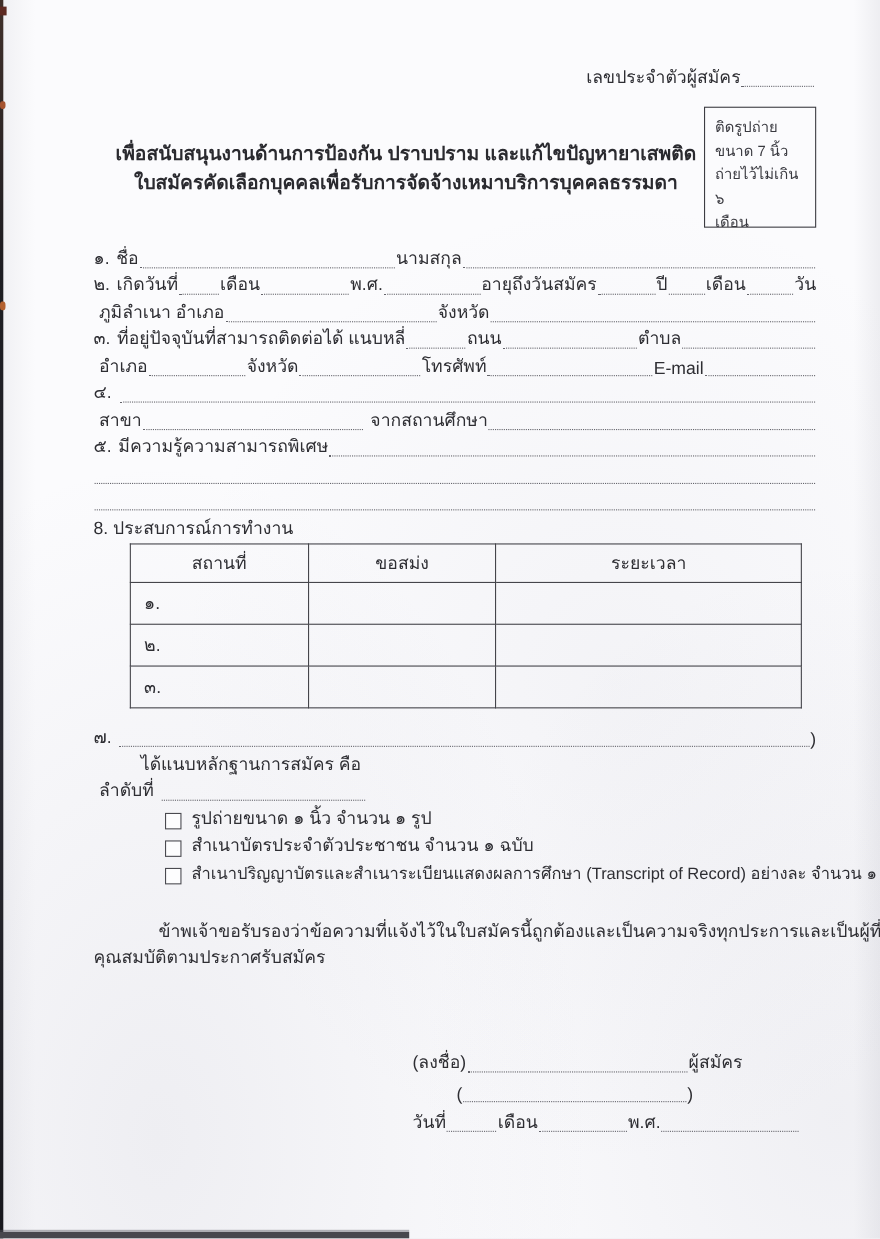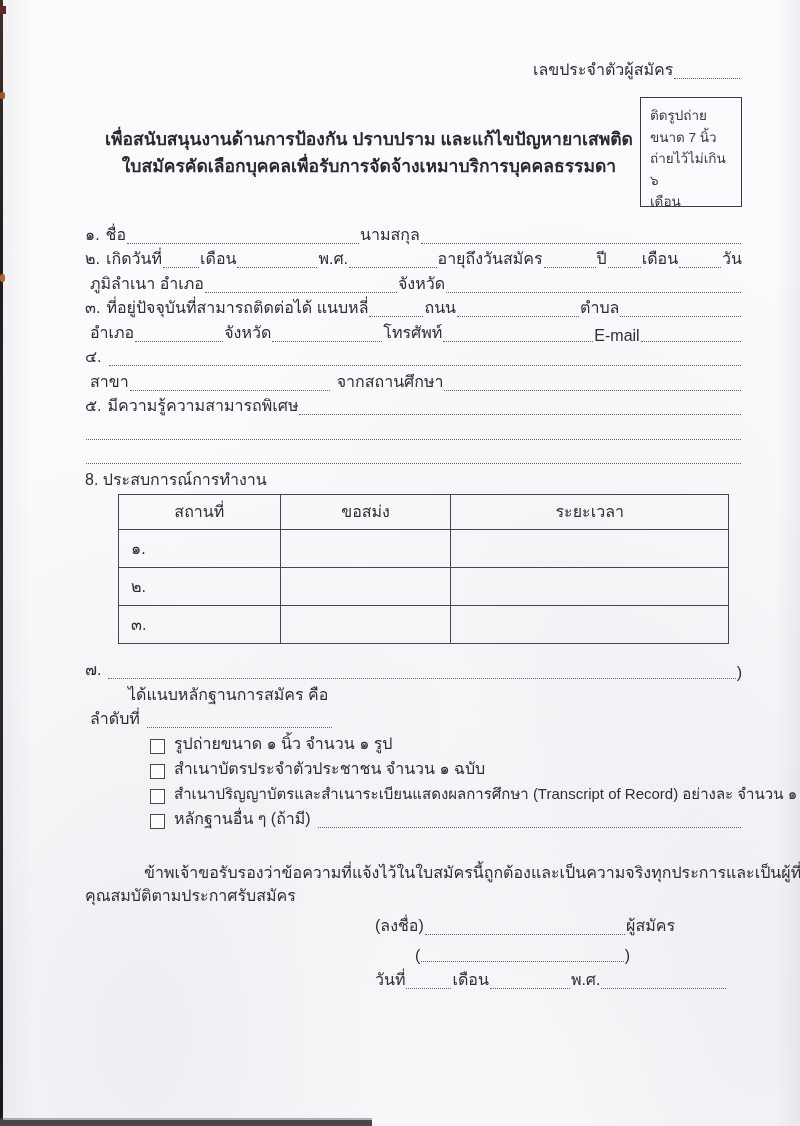--- a/index.html
+++ b/index.html
@@ -50,21 +50,21 @@
   table.exp th{height:32px;font-size:16px;text-align:center;vertical-align:middle;}
   table.exp td{height:35px;font-size:16px;text-align:left;vertical-align:middle;padding-left:12px;}
   .item7{margin-top:14px;}
   .orderline .dots{flex:0 0 185px;}
   .attach-intro{padding-left:43px;}
   .cbrow{display:flex;align-items:flex-end;height:25px;padding-left:65px;white-space:nowrap;}
   .cb{flex:0 0 13px;height:13px;border:1.4px solid #4a4a50;margin:0 9px 2px 0;background:#fdfdfe;}
   .decl{margin-top:30px;font-size:16px;line-height:23px;white-space:nowrap;}
   .decl .l1{padding-left:59px;}
   
-  .sig{position:absolute;left:375px;top:911px;width:352px;font-size:16px;}
+  .sig{position:absolute;left:375px;top:951px;width:352px;font-size:16px;}
   .sigline{display:flex;align-items:flex-end;height:27px;white-space:nowrap;}
   .sig .l1{margin-right:52px;}
   .sig .l2{padding-left:40px;margin-right:97px;}
   .sig .d45{flex:0 0 45px;} .sig .d80{flex:0 0 80px;}
   .sp{display:inline-block;width:6px;}
 </style>
 </head>
 <body>
 
 <div class="page">
@@ -229,26 +229,20 @@
       <span class="lbl">รูปถ่ายขนาด ๑ นิ้ว จำนวน ๑ รูป</span>
     </div>
     <div class="cbrow">
       <span class="cb"></span>
       <span class="lbl">สำเนาบัตรประจำตัวประชาชน จำนวน ๑ ฉบับ</span>
     </div>
     <div class="cbrow">
       <span class="cb"></span>
       <span class="lbl" style="font-size:15px">สำเนาปริญญาบัตรและสำเนาระเบียนแสดงผลการศึกษา (Transcript of Record) อย่างละ จำนวน ๑ ฉบับ</span>
     </div>
-    <div class="cbrow">
-      <span class="cb"></span>
-      <span class="lbl">หลักฐานอื่น ๆ (ถ้ามี)</span>
-        <span class="sp"></span>
-      <span class="dots grow"></span>
-    </div>
 
     <div class="decl">
       <div class="l1">ข้าพเจ้าขอรับรองว่าข้อความที่แจ้งไว้ในใบสมัครนี้ถูกต้องและเป็นความจริงทุกประการและเป็นผู้ที่มี</div>
       <div>คุณสมบัติตามประกาศรับสมัคร</div>
     </div>
   </div>
 
   <div class="sig">
     <div class="sigline l1">
       <span class="lbl">(ลงชื่อ)</span>

